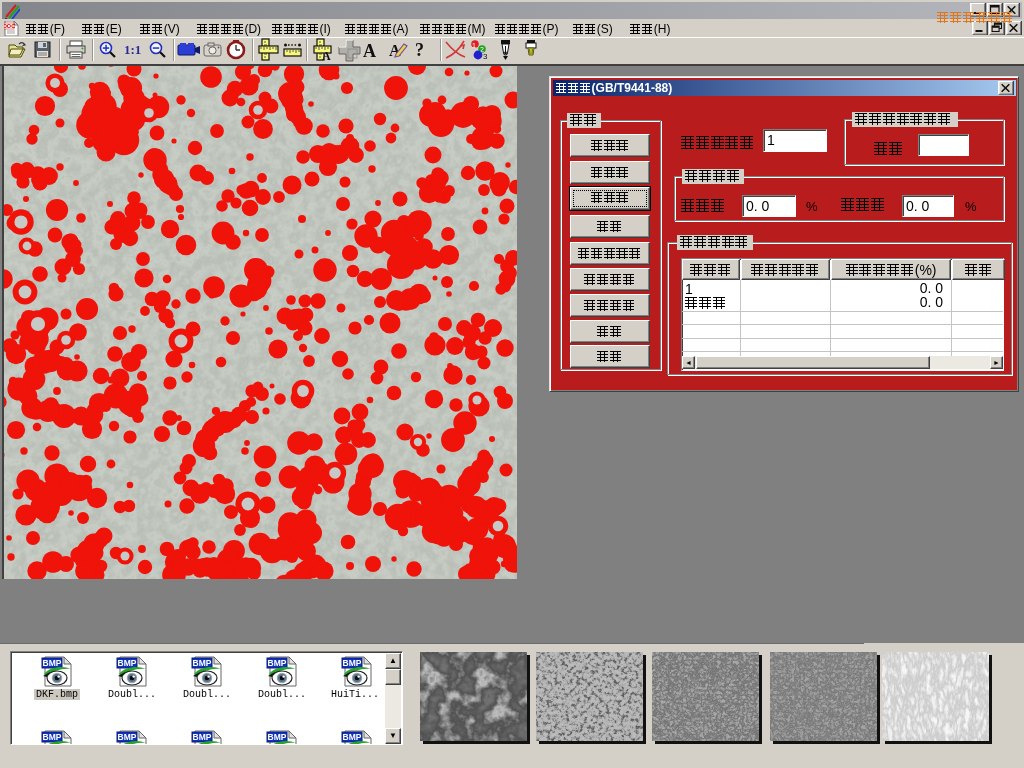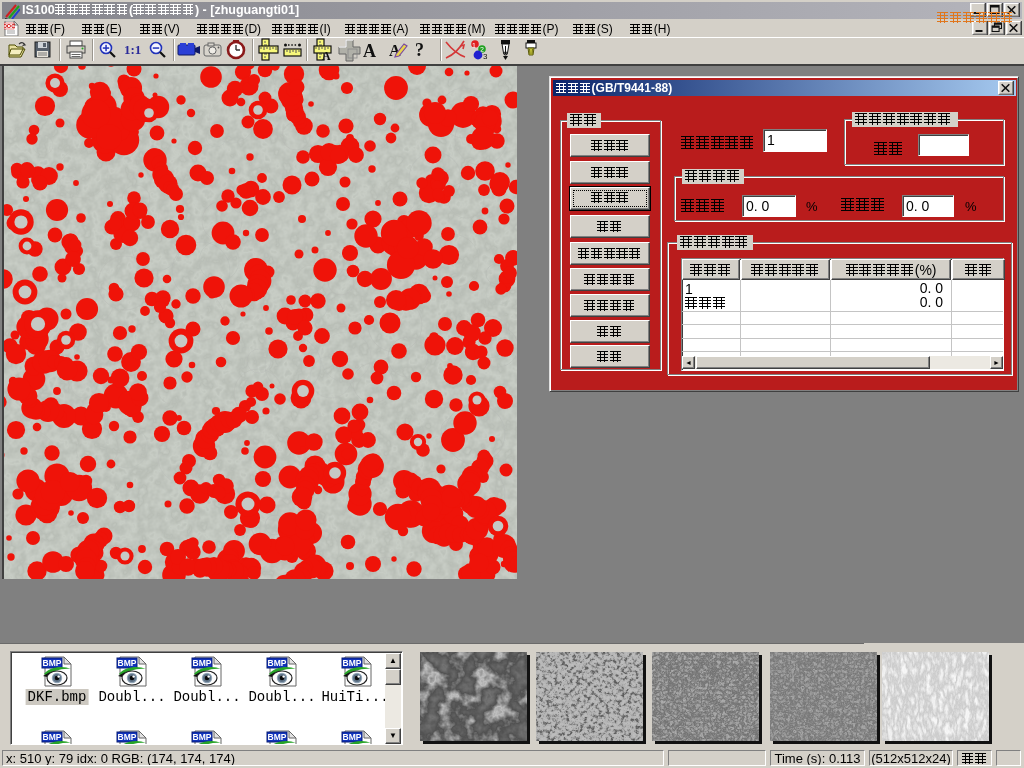--- a/index.html
+++ b/index.html
@@ -16,21 +16,21 @@
 #menubar .docicon{position:absolute;left:4px;top:2px}
 .mbtns{position:absolute;top:2px;right:2px}
 .mbtns svg{margin-left:1px;vertical-align:top}
 #toolbar{position:absolute;left:0;top:38px;width:1024px;height:26px;background:#d4d0c8}
 #tbline{position:absolute;left:0;top:64px;width:1024px;height:2px;background:#404040}
 #client{position:absolute;left:0;top:66px;width:1024px;height:577px;background:#808080}
 #mainimg{position:absolute;left:2px;top:0;width:515px;height:513px;border-left:2px solid #404040}
 #bottom{position:absolute;left:0;top:643px;width:864px;height:104px;background:#d4d0c8;border-top:1px solid #6a6a6a}
 #listbox{position:absolute;left:10px;top:7px;width:393px;height:94px;background:#fff;border:1px solid;border-color:#808080 #fff #fff #808080;box-shadow:inset 1px 1px 0 #404040;overflow:hidden}
 .fic{position:absolute;width:32px;height:31px}
-.flab{position:absolute;top:37px;transform:translateX(-50%);font-family:"Liberation Mono",monospace;font-size:14px;white-space:nowrap}
+.flab{position:absolute;top:37px;transform:translateX(-50%);font-family:"Liberation Mono",monospace;font-size:10px;white-space:nowrap}
 .flab.sel{background:#ccc8c0;padding:0 2px}
 #vsb{position:absolute;right:1px;top:1px;width:16px;height:91px;background:#ece9e2}
 .vbtn{position:absolute;left:0;width:16px;height:16px;background:#d4d0c8;border:1px solid;border-color:#fff #404040 #404040 #fff;box-shadow:inset -1px -1px 0 #808080;font-size:8px;text-align:center;line-height:14px}
 .thumb{position:absolute;top:8px;width:107px;height:89px;box-shadow:3px 3px 0 #111}
 #status{position:absolute;left:0;top:747px;width:1024px;height:21px;background:#d4d0c8;font-size:13px}
 .seg{position:absolute;top:3px;height:16px;border:1px solid;border-color:#808080 #fff #fff #808080;line-height:15px;text-align:center;white-space:nowrap;overflow:hidden}
 #dlg{position:absolute;left:549px;top:76px;width:470px;height:316px;background:#b91c1c;border:1px solid;border-color:#dfdfdf #404040 #404040 #dfdfdf;box-shadow:inset 1px 1px 0 #fff,inset -1px -1px 0 #808080;font-size:13px}
 .dtitle{position:absolute;left:3px;top:3px;width:463px;height:16px;background:linear-gradient(90deg,#0a246a,#a6caf0);color:#fff;font-size:12px;line-height:16px}
 .dtx{margin-left:3px}
 .dclose{position:absolute;right:2px;top:1px}
@@ -58,21 +58,20 @@
 <div id="root">
 <div id="titlebar">
       <span class="ticon"><svg width="16" height="16" viewBox="0 0 16 16">
           <g stroke-width="2" fill="none">
 <path d="M2 14 L12 2" stroke="#d02020"></path>
             <path d="M5 15 L15 3" stroke="#20a020"></path>
             <path d="M8 16 L16 6" stroke="#2040d0"></path>
           </g>
 <path d="M1 15 l3 1 -2.5 0.5 z" fill="#111"></path>
         </svg></span>
-      <span class="ttext">IS100<i class="g"></i><i class="g"></i><i class="g"></i><i class="g"></i><i class="g"></i><i class="g"></i>(<i class="g"></i><i class="g"></i><i class="g"></i><i class="g"></i><i class="g"></i>) - [zhuguangti01]</span>
 <span class="tbtns"><svg width="16" height="14" viewBox="0 0 15 14">
           <rect width="15" height="14" fill="#d4d0c8"></rect>
           <path d="M0 14 V0 H15" stroke="#fff" stroke-width="2" fill="none"></path>
           <path d="M15 0 V14 H0" stroke="#404040" stroke-width="1.6" fill="none"></path>
           <path d="M14 1 V13 H1" stroke="#808080" stroke-width="1" fill="none"></path>
           <rect x="3" y="9" width="7" height="2" fill="#111"></rect>
         </svg><svg width="16" height="14" viewBox="0 0 15 14">
           <rect width="15" height="14" fill="#d4d0c8"></rect>
           <path d="M0 14 V0 H15" stroke="#fff" stroke-width="2" fill="none"></path>
           <path d="M15 0 V14 H0" stroke="#404040" stroke-width="1.6" fill="none"></path>
@@ -1427,21 +1426,13 @@
                 <feFuncG type="table" tableValues="0.92 0.95 0.8 0.97 0.94"></feFuncG>
                 <feFuncB type="table" tableValues="0.92 0.95 0.8 0.97 0.94"></feFuncB>
                 <feFuncA type="linear" slope="0" intercept="1"></feFuncA>
               </feComponentTransfer>
 </filter>
           </defs>
 <rect width="107" height="89" fill="#ccc"></rect>
 <rect width="107" height="89" filter="url(#th5)"></rect>
 </svg></div>
 </div>
-<div id="status">
-<div class="seg" style="left:2px;width:662px;text-align:left;padding-left:3px">x: 510 y: 79 idx: 0 RGB: (174, 174, 174)</div>
-<div class="seg" style="left:668px;width:98px"></div>
-<div class="seg" style="left:770px;width:95px">Time (s): 0.113</div>
-<div class="seg" style="left:869px;width:84px">(512x512x24)</div>
-<div class="seg" style="left:957px;width:35px;font-size:13px"><i class="g"></i><i class="g"></i></div>
-<div class="seg" style="left:996px;width:25px"></div>
-</div>
 <div id="stamp"><i class="g"></i><i class="g"></i><i class="g"></i><i class="g"></i><i class="g"></i><i class="g"></i></div>
 </div>
 </body></html>

